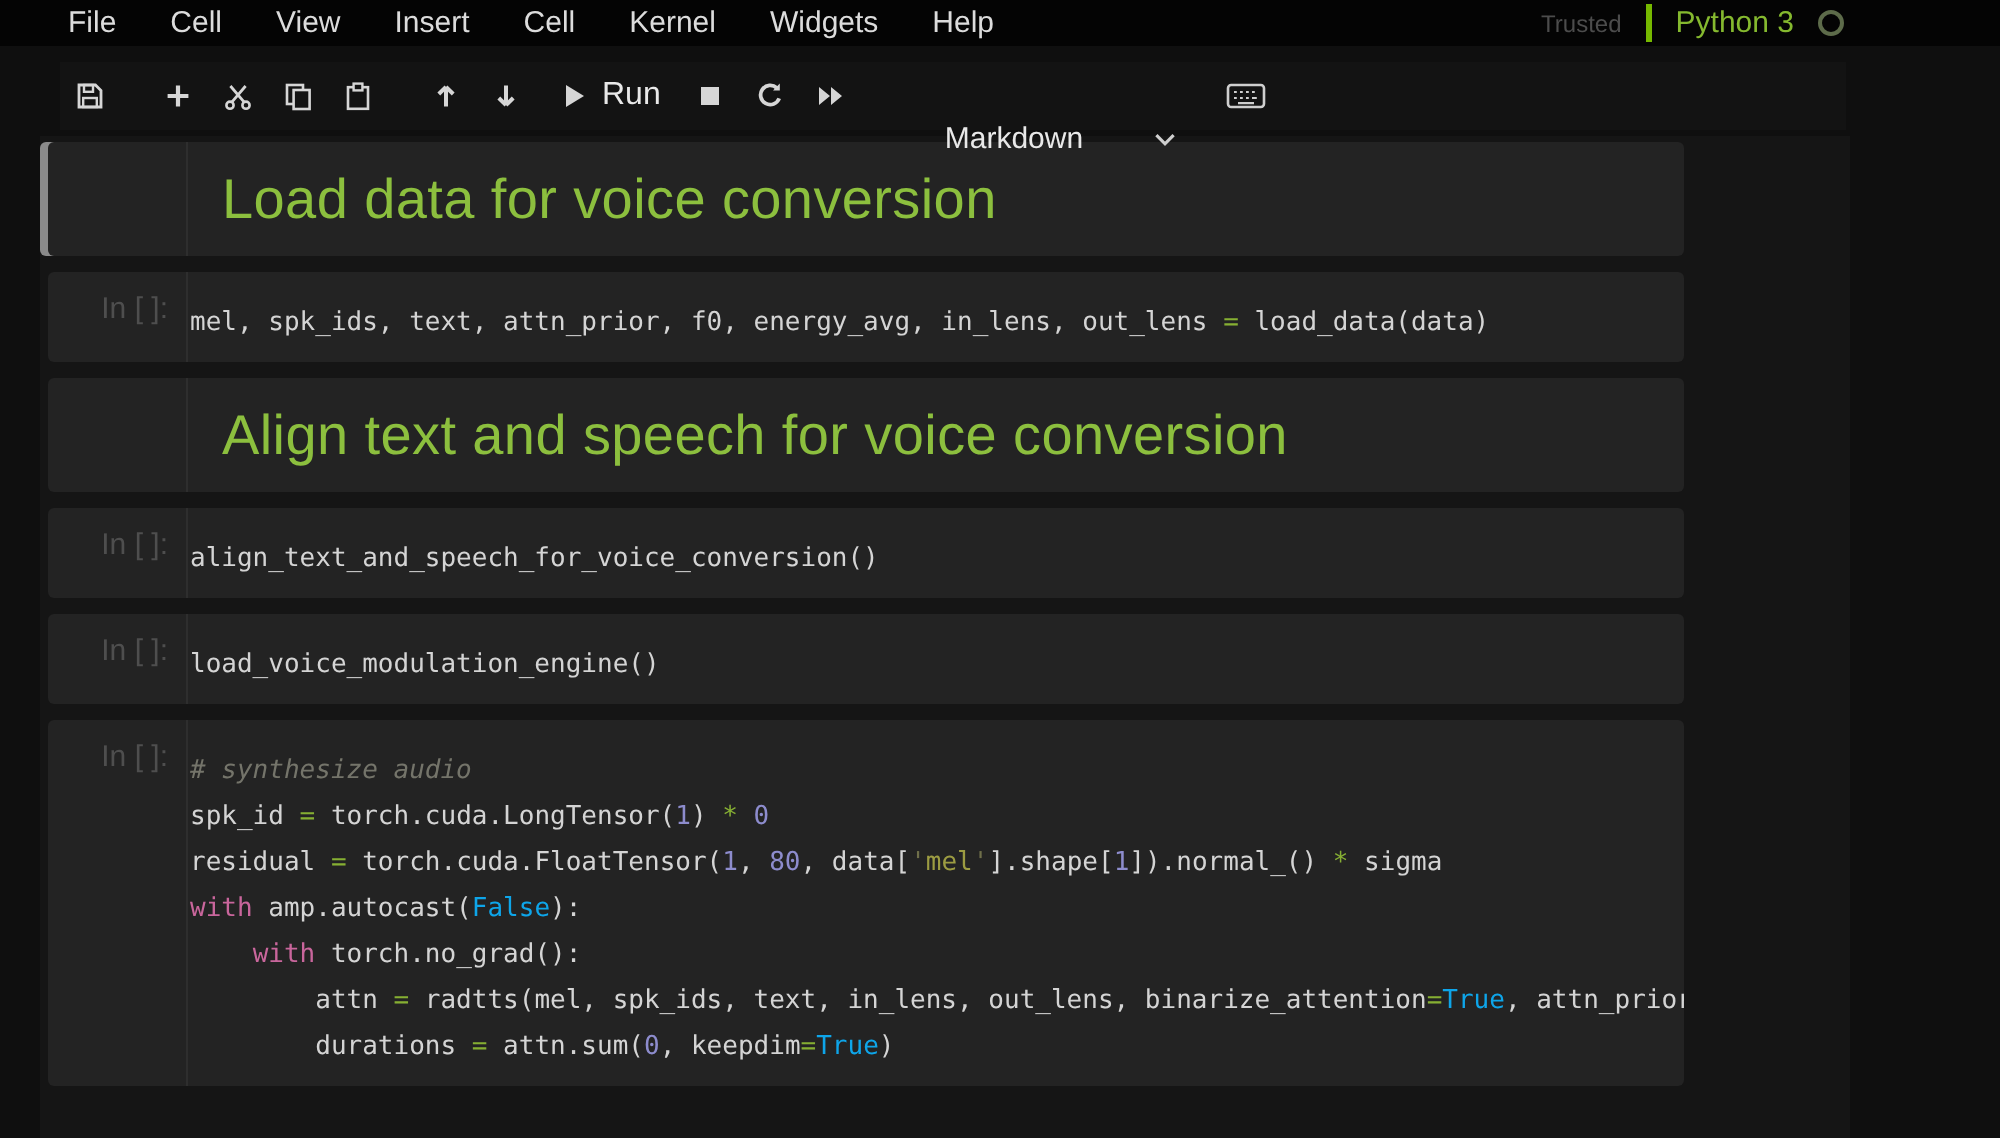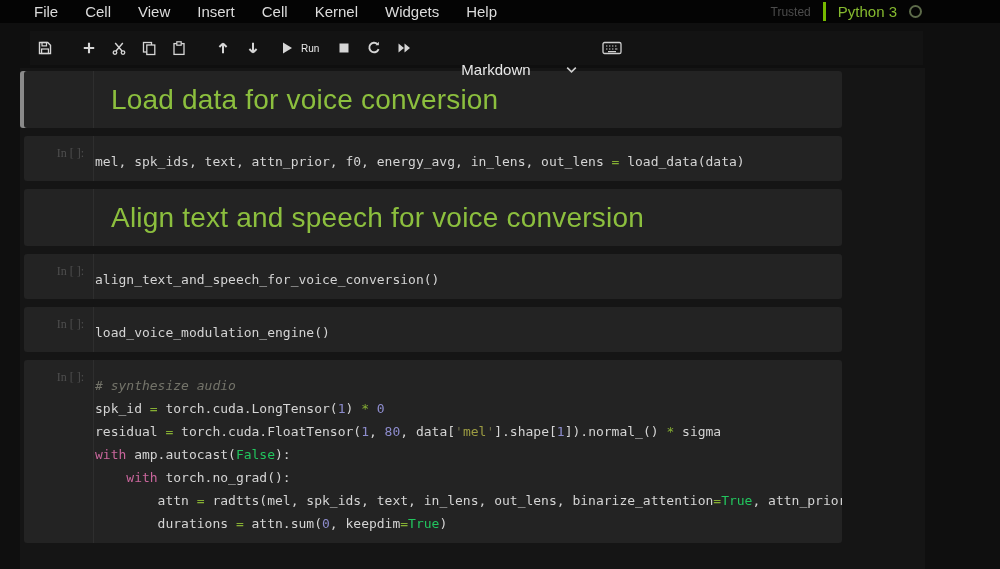--- a/index.html
+++ b/index.html
@@ -33,21 +33,21 @@
     height:34px; margin:8px 0 3px 30px; width:893px;
     background:#131313;
   }
   .tbtn {
     width:30px; height:26px; display:flex; align-items:center; justify-content:center;
     cursor:pointer; flex:0 0 auto;
   }
   .tgap { margin-right:14px; }
   .run-btn {
     display:flex; align-items:center; gap:7px; color:#e8e8e8;
-    font-size:10px; margin:0 10px 0 12px; cursor:pointer;
+    font-size:16px; margin:0 10px 0 12px; cursor:pointer;
   }
   .celltype-dd {
     display:flex; align-items:center; margin-left:22px; cursor:pointer;
     color:#e8e8e8; font-size:15px; min-width:128px; justify-content:space-between;
     padding:3px 6px;
     margin-top:43px;
   }
   .kb-btn { margin-left:14px; }
   svg.icn { display:block; }
   
@@ -55,21 +55,21 @@
     margin-left:20px; width:905px; padding:3px 0 0 4px;
     background:#151515; height:531px; overflow:hidden;
   }
   .cell {
     display:flex; background:#232323; border-radius:3px;
     margin-bottom:8px; overflow:hidden; width:818px;
   }
   .cell.selected { box-shadow:-4px 0 0 0 #8a8a8a; }
   .prompt {
     flex:0 0 70px; border-right:1px solid #2e2e2e;
-    font-family:Liberation Serif, serif; font-size:12px;
+    font-family:Liberation Sans, sans-serif; font-size:15px;
     color:#4e4e4e; text-align:right; padding:10px 9px 0 0;
     white-space:nowrap;
   }
   .cell.md   { min-height:57px; }
   .cell.code { min-height:40px; }
   .md .content {
     display:flex; align-items:center; padding-left:17px;
   }
   .md h2 {
     margin:0; font-size:28px; font-weight:500; line-height:1;
@@ -79,21 +79,21 @@
   .cm-line {
     font-family:"DejaVu Sans Mono", monospace; font-size:13px;
     line-height:23px; white-space:pre; color:#d4d4d4;
   }
   .tk-pl   { color:#d4d4d4; }
   .tk-op   { color:#86af33; }
   .tk-num  { color:#8d8ccd; }
   .tk-str  { color:#9c9c42; }
   .tk-strq { color:#6f6f4a; }
   .tk-kw   { color:#c9669c; }
-  .tk-const{ color:#22c55e; }
+  .tk-const{ color:#0ea5e9; }
   .tk-com  { color:#74746a; font-style:italic; }
 </style>
 </head>
 <body>
 
 <div class="menubar">
   <span class="menu-item">File</span>
   <span class="menu-item">Cell</span>
   <span class="menu-item">View</span>
   <span class="menu-item">Insert</span>

